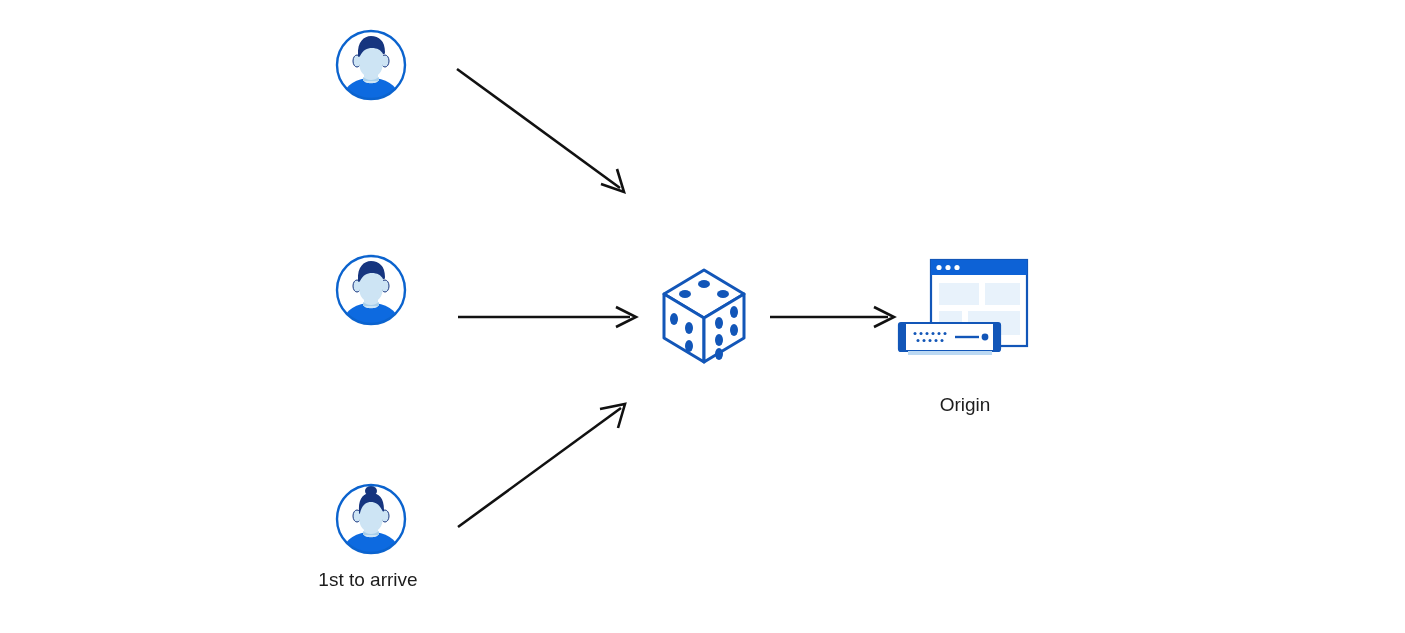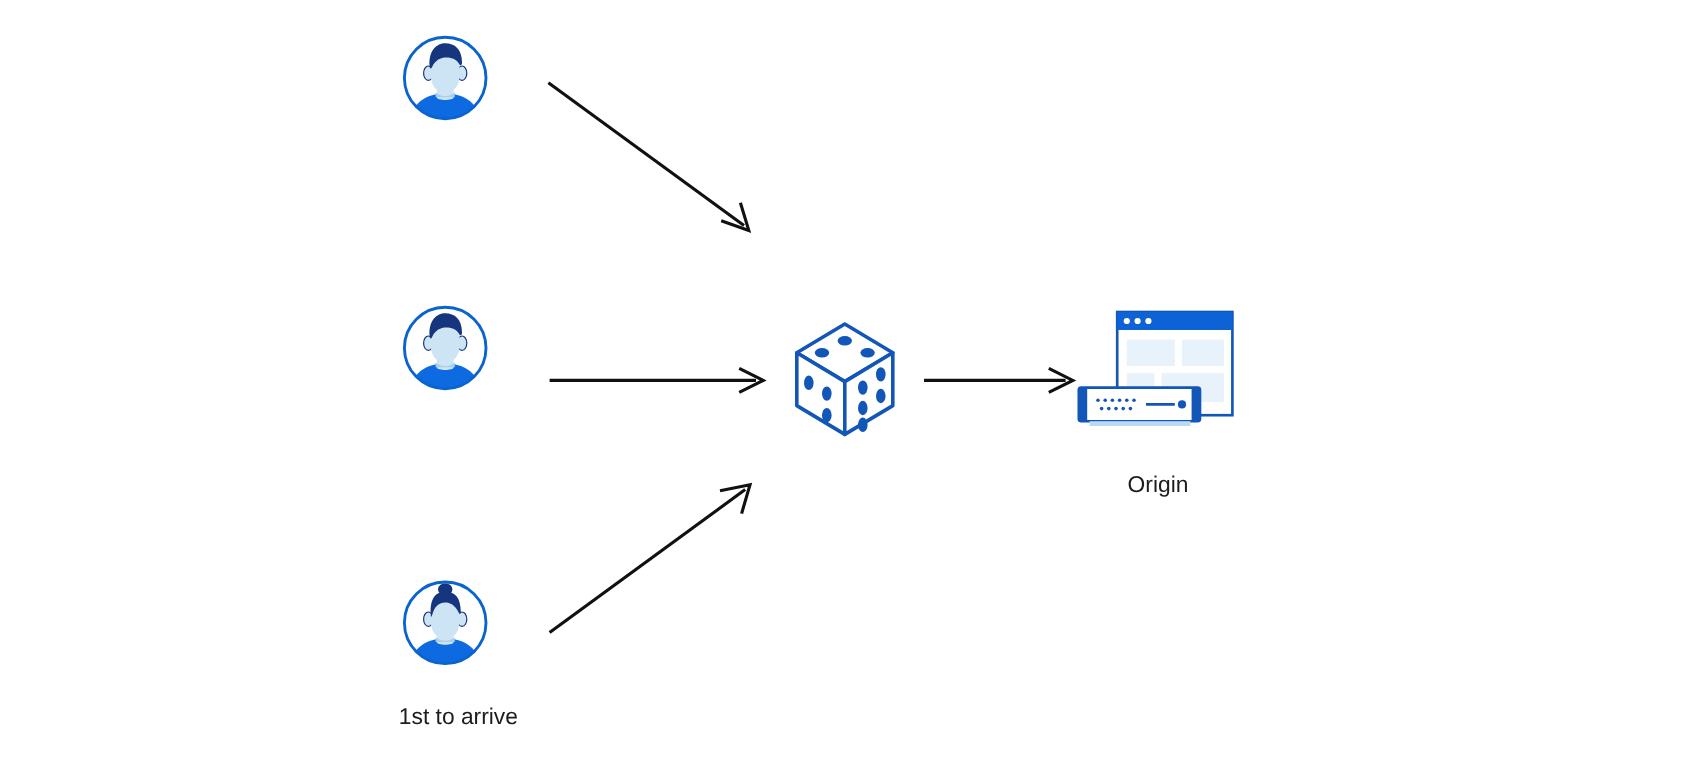--- a/index.html
+++ b/index.html
@@ -134,21 +134,21 @@
         <ellipse cx="51" cy="34" rx="4" ry="6" fill="#cde4f4" stroke="#16357f" stroke-width="1"></ellipse>
         <path d="M25 27 C25 17 30 12 37 12 C44 12 49 17 49 27 L49 35 C49 45 44 50 37 50 C30 50 25 45 25 35 Z" fill="#cde4f4"></path>
 
         <ellipse cx="37" cy="9" rx="6" ry="5" fill="#16357f"></ellipse>
 
         <path d="M25 30 C24 16 30 11 37 11 C45 11 50 16 50 28 C50 30 49 30 48 28 C45 22 41 20 37 20 C32 20 28 23 26 31 C25 33 25 32 25 30 Z" fill="#16357f"></path>
       </g>
       <circle cx="37" cy="37" r="34" fill="none" stroke="#0b63ce" stroke-width="2.4"></circle>
     </svg>
   </div>
-  <div class="node-label" style="left:262px; top:569px;margin-top:18px;">1st to arrive</div>
+  <div class="node-label" style="left:248px; top:569px;">1st to arrive</div>
 
   <div class="node" style="left:658px; top:266px;">
     <svg width="92" height="102" viewBox="0 0 92 102">
       <g stroke="#1256b8" stroke-width="3" fill="#ffffff" stroke-linejoin="round">
 
         <polygon points="46,4 86,28 46,52 6,28"></polygon>
 
         <polygon points="6,28 46,52 46,96 6,72"></polygon>
 
         <polygon points="86,28 86,72 46,96 46,52"></polygon>

